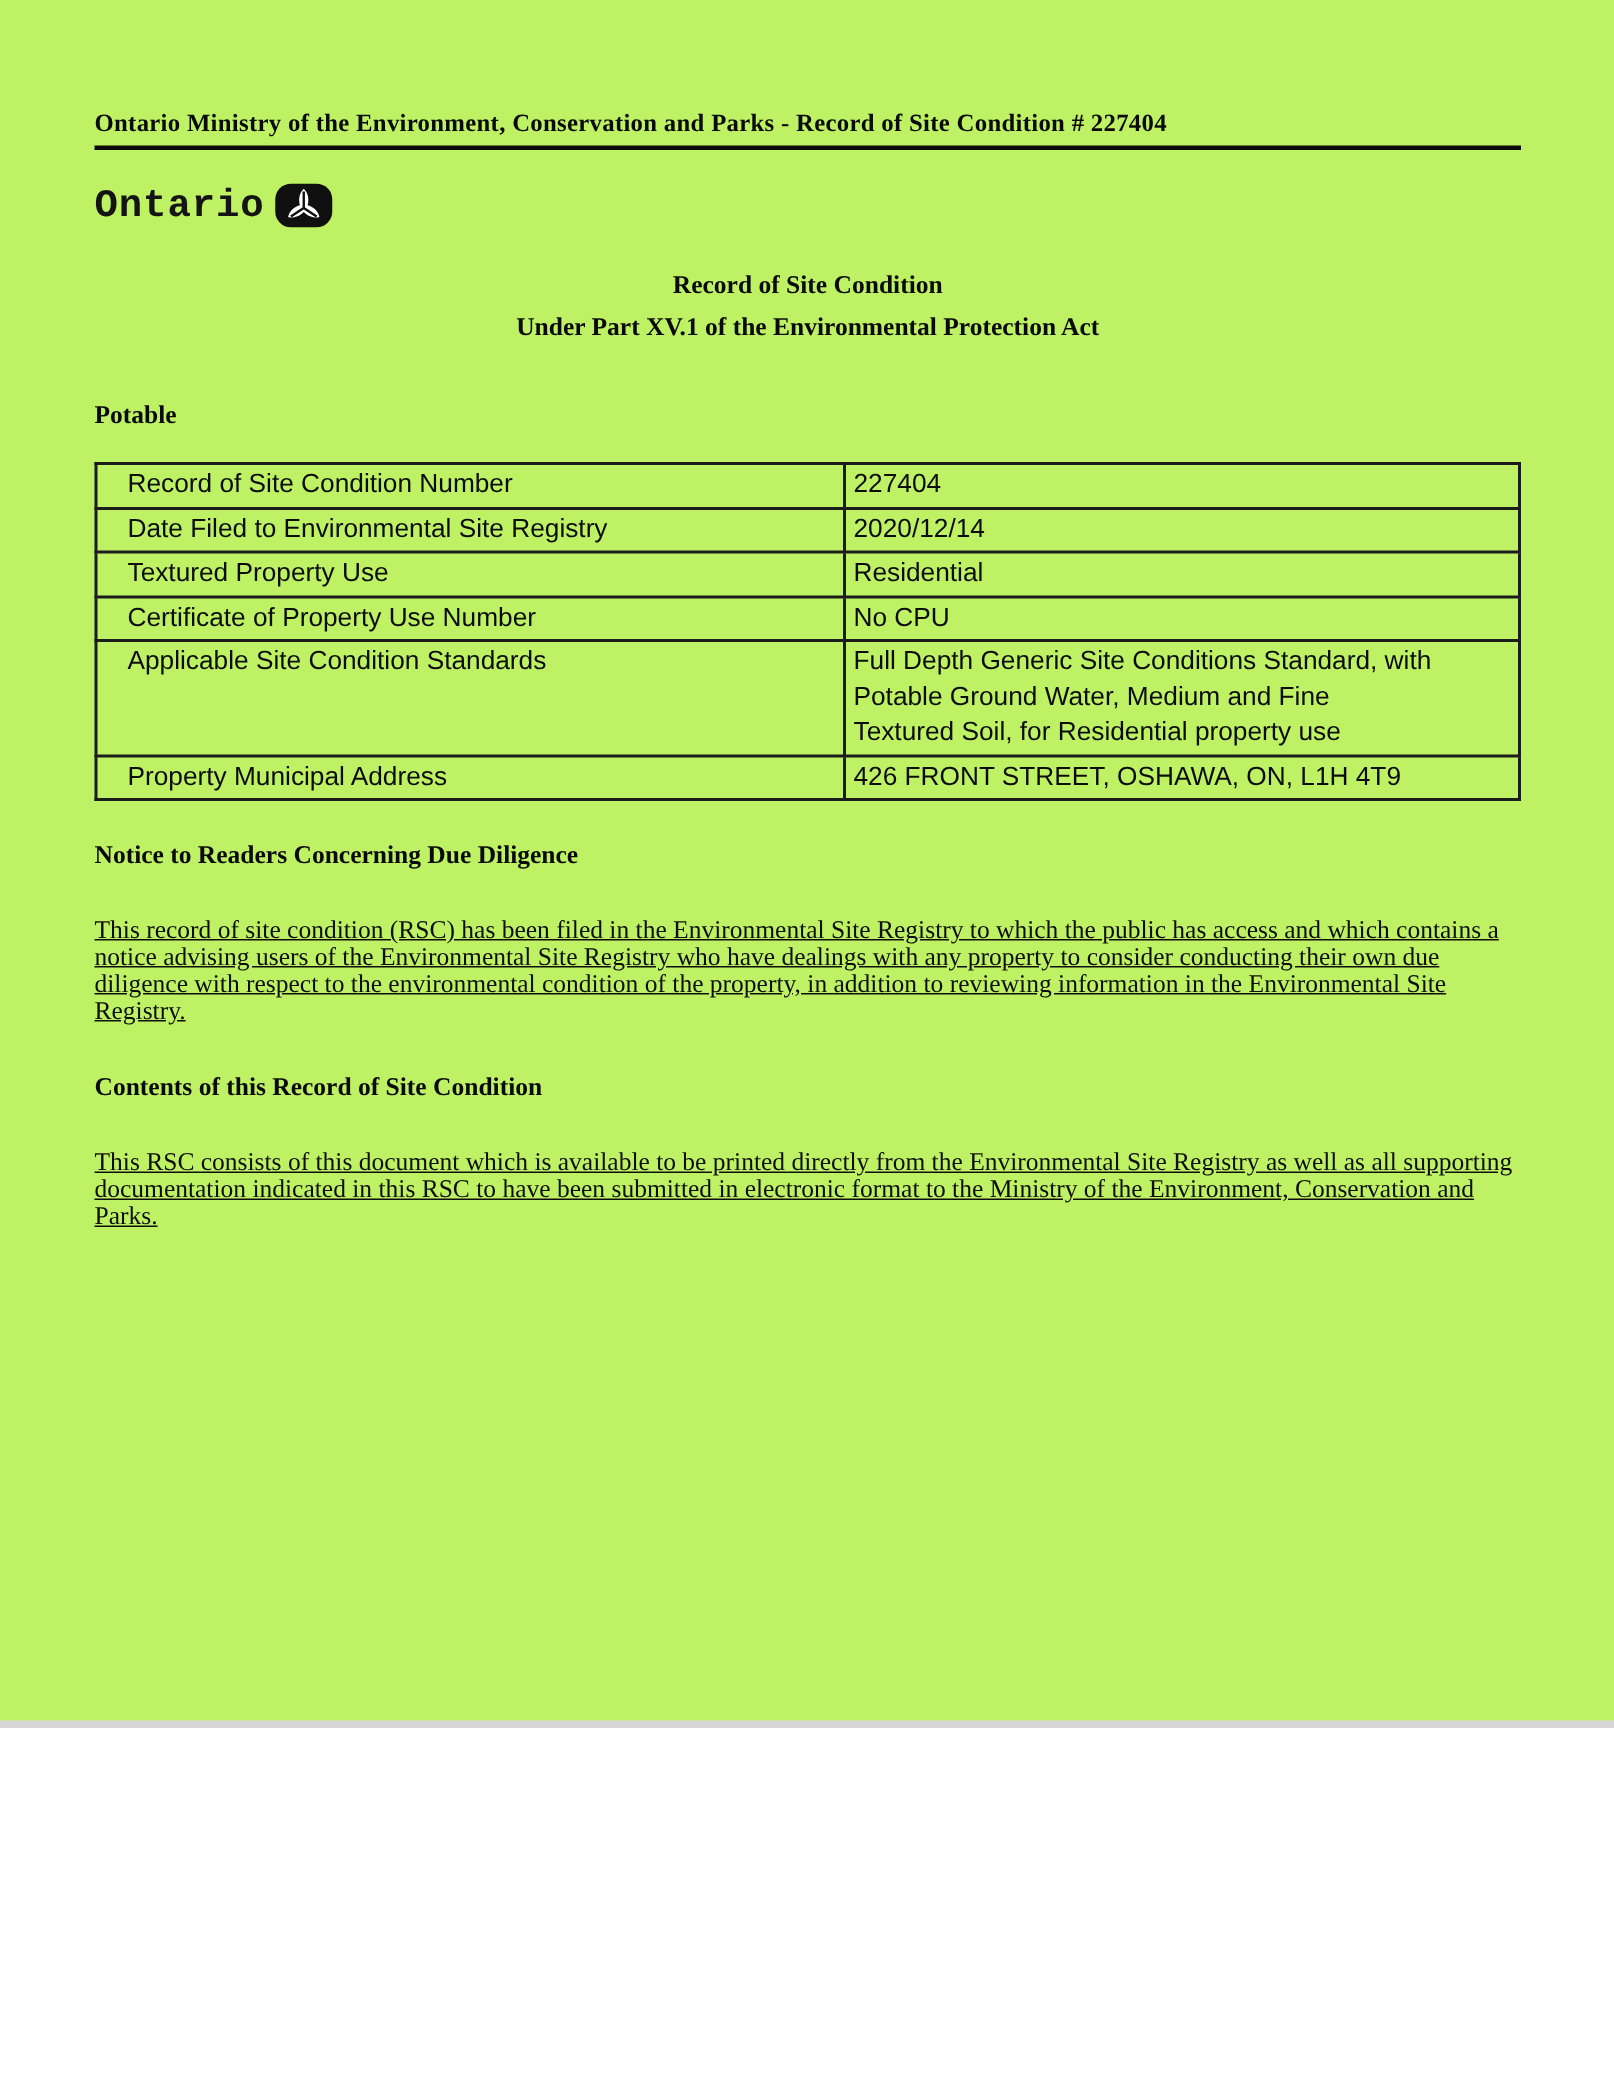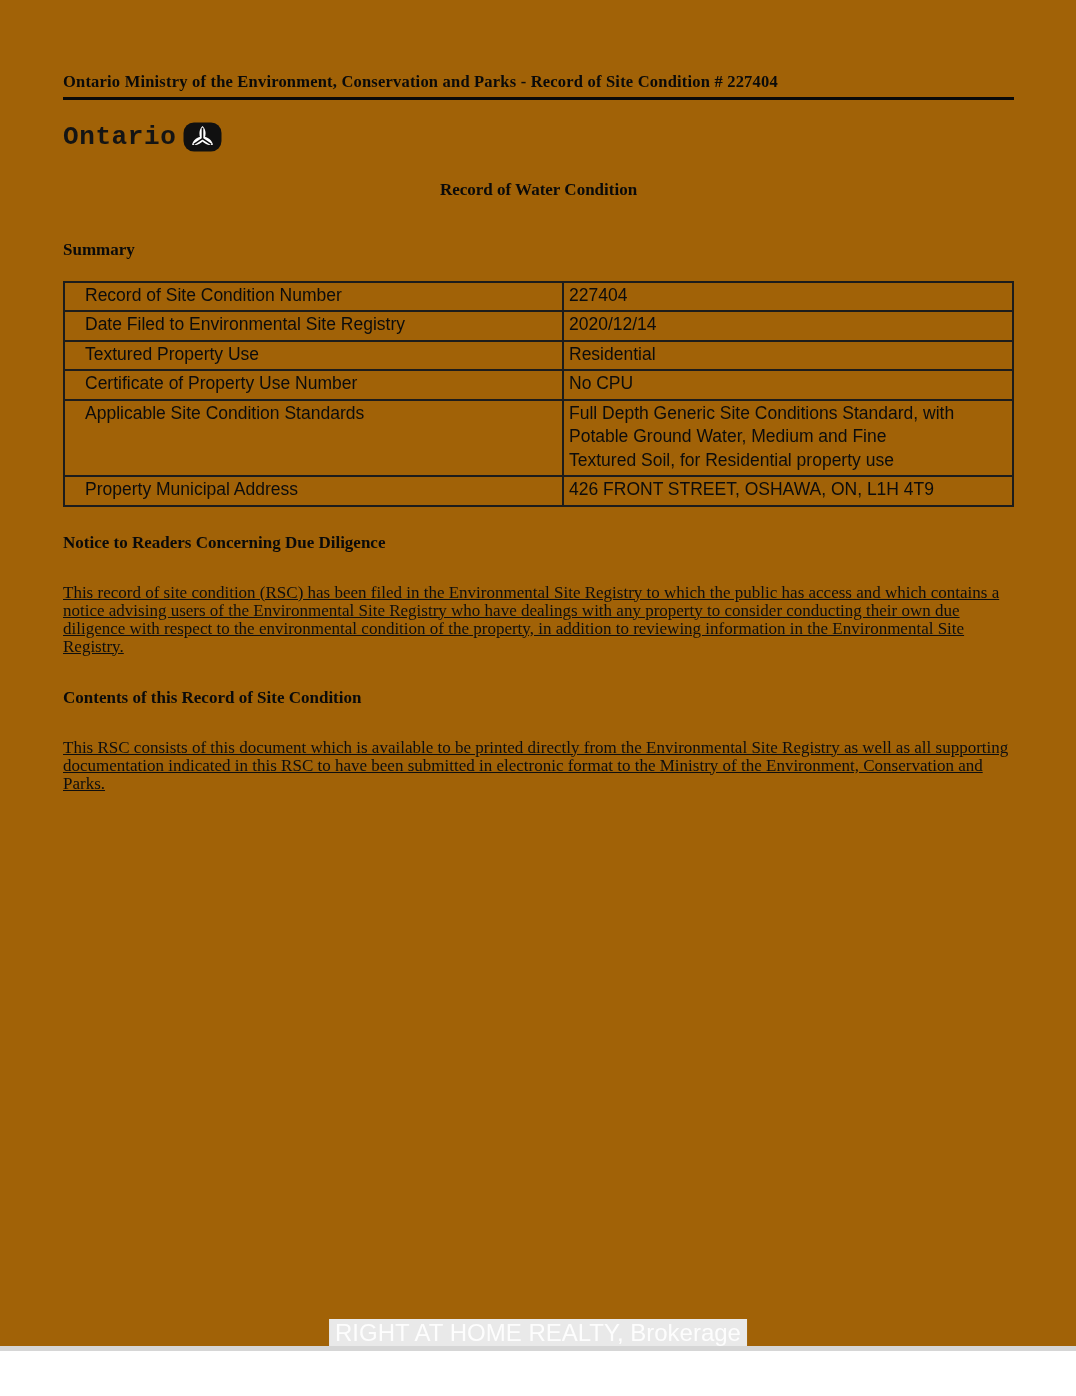--- a/index.html
+++ b/index.html
@@ -1,20 +1,20 @@
 <!DOCTYPE html>
 <html><head>
 <meta charset="utf-8">
 <style>
   html, body { margin: 0; padding: 0; background: #ffffff; }
   .page {
     position: relative;
     width: 1076px;
-    height: 1351px;
-    background: #a16207;
+    height: 1152px;
+    background: #bef264;
     color: #111;
     font-family: "Liberation Serif", "DejaVu Serif", serif;
     overflow: hidden;
   }
   .content {
     position: absolute;
     left: 63px;
     top: 0;
     width: 951px;
   }
@@ -138,24 +138,25 @@
               <path d="M0 2.5 C -4.3 -1, -3.9 -9, 0 -12.3 C 3.9 -9, 4.3 -1, 0 2.5 Z" transform="rotate(122)"></path>
               <path d="M0 2.5 C -4.3 -1, -3.9 -9, 0 -12.3 C 3.9 -9, 4.3 -1, 0 2.5 Z" transform="rotate(-122)"></path>
             </g>
             <path d="M0 0.5 L0 -10.5 M0 0.5 L-8.6 6.2 M0 0.5 L8.6 6.2" stroke="#101010" stroke-width="1.6" fill="none"></path>
           </g>
         </svg>
       </span>
     </div>
 
     <div class="title-block">
-      <div>Record of Water Condition</div>
+      <div>Record of Site Condition</div>
+      <div>Under Part XV.1 of the Environmental Protection Act</div>
     </div>
 
-    <div class="section-heading h-summary">Summary</div>
+    <div class="section-heading h-summary">Potable</div>
 
     <table class="summary-table">
       <tbody>
         <tr>
           <td class="col-label">Record of Site Condition Number</td>
           <td class="col-value">227404</td>
         </tr>
         <tr>
           <td class="col-label">Date Filed to Environmental Site Registry</td>
           <td class="col-value">2020/12/14</td>

